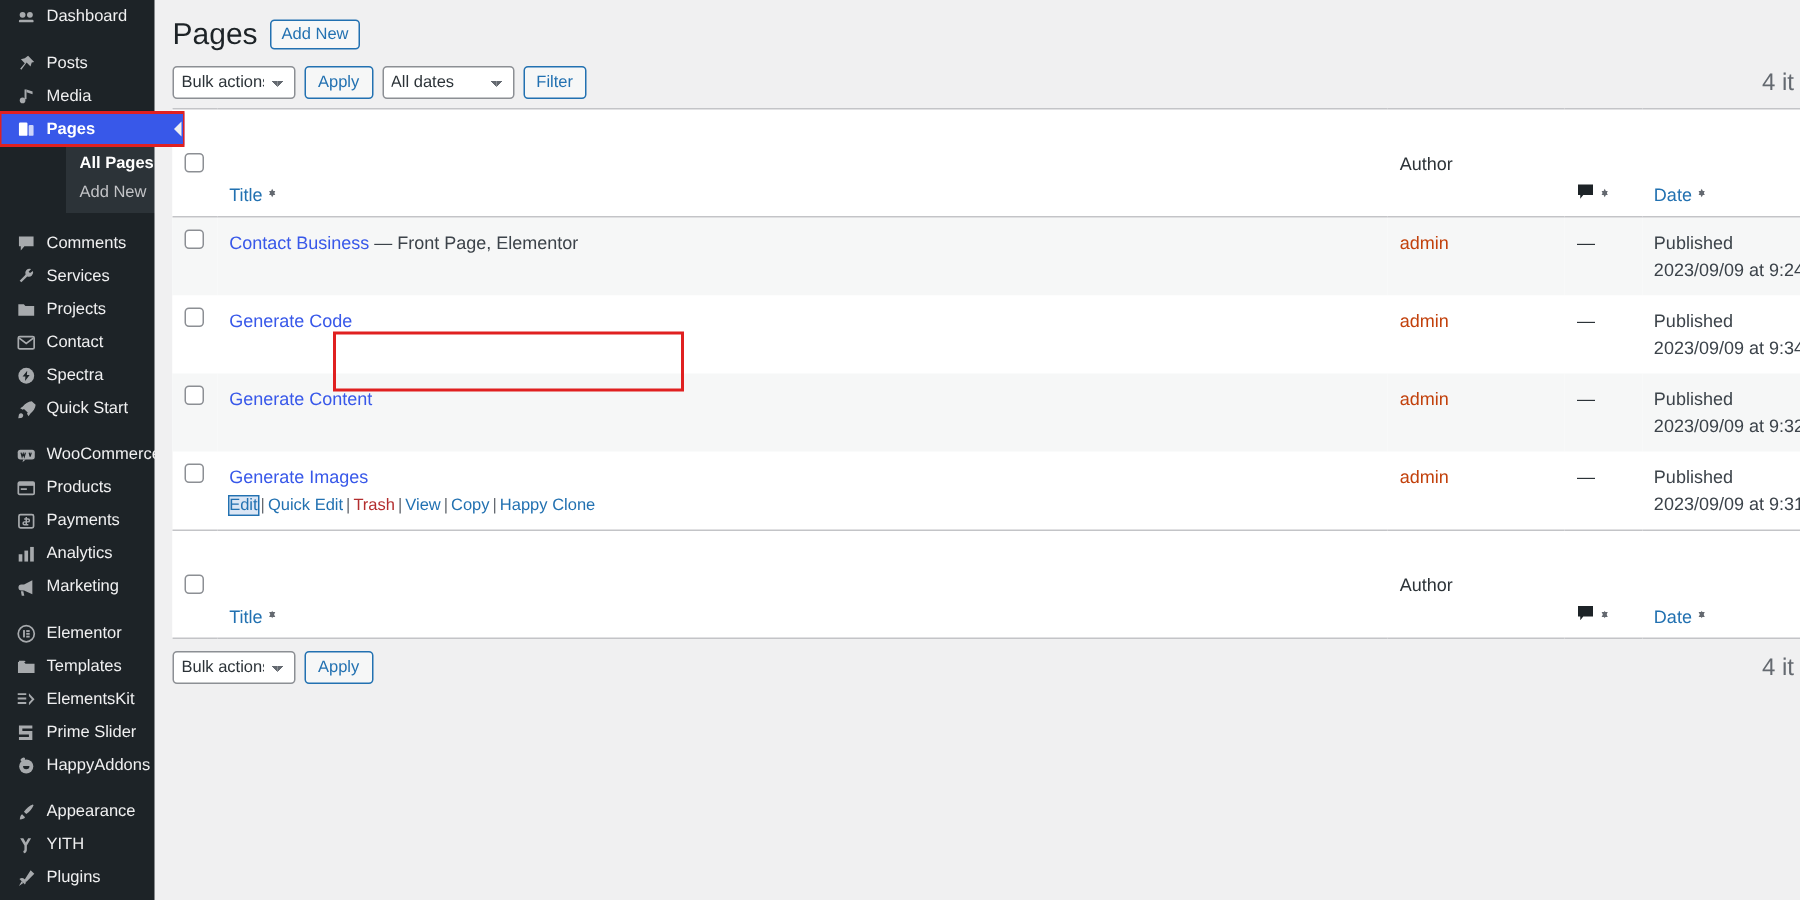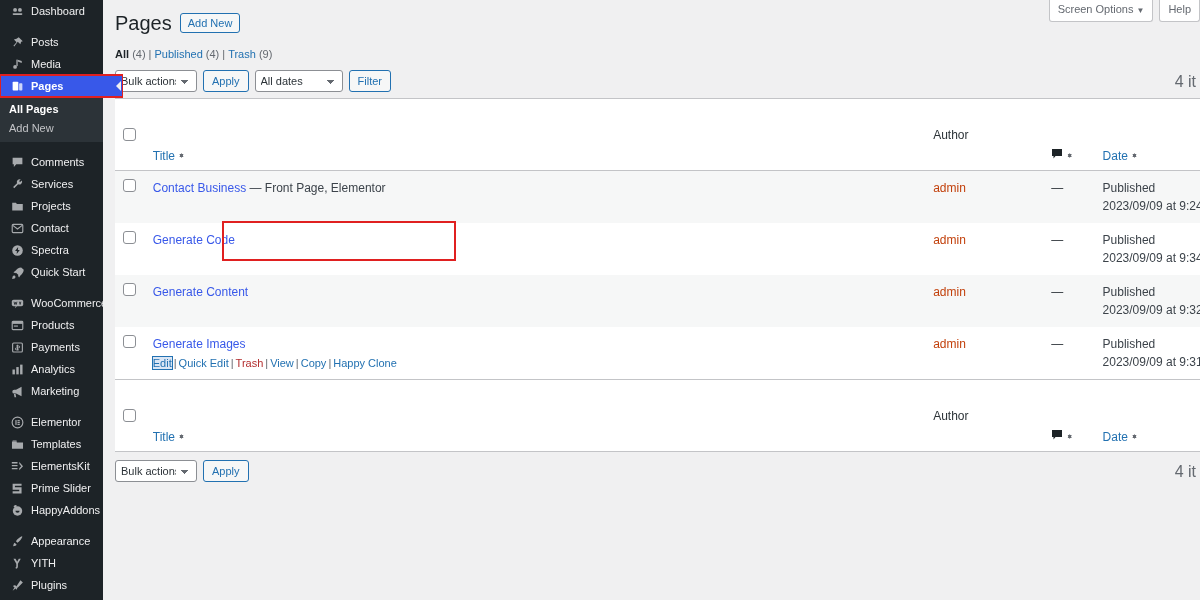--- a/index.html
+++ b/index.html
@@ -51,20 +51,21 @@
   .menu-item.current .mi-arrow {
     width: 0; height: 0;
     border-top: 5px solid transparent;
     border-bottom: 5px solid transparent;
     border-right: 5px solid #f0f0f1;
     margin-right: 2px;
   }
   .submenu {
     background: #2c3338;
     padding: 3px 0 4px 9px;
+    margin-left: 44px;
   }
   .submenu .sub-item {
     font-size: 11px;
     line-height: 19px;
     color: #c3c4c7;
     white-space: nowrap;
   }
   .submenu .sub-item.current { color: #fff; font-weight: 600; }
   .badge {
     display: inline-block;
@@ -541,40 +542,29 @@
       </div>
       <div class="menu-item">
         <span class="mi-icon"></span>
         <span class="mi-label">Users</span>
       </div>
     </div>
 </div>
 
 <div id="wpbody">
 
-  <div class="screen-meta-links">
-    <div class="sm-btn">
-      <span>Screen Options</span><span class="caret">▼</span>
-    </div>
-    <div class="sm-btn">
-      <span>Help</span>
-    </div>
-  </div>
 
   <div class="wrap">
 
     <div class="page-title-row">
       <h1 class="wp-heading">Pages</h1>
       <a class="page-title-action" href="#">Add New</a>
     </div>
 
 
-    <ul class="subsubsub">
-      <li><a href="#" class="current">All</a> <span class="count">(4)</span><span class="sep">|</span></li><li><a href="#">Published</a> <span class="count">(4)</span><span class="sep">|</span></li><li><a href="#">Trash</a> <span class="count">(9)</span></li>
-    </ul>
 
     <div class="tablenav top">
       <select class="wp-select bulk" id="bulk-top"><option>Bulk actions</option><option>Edit</option><option>Move to Trash</option></select>
       <button class="wp-button">Apply</button>
       <select class="wp-select dates" id="dates-top"><option>All dates</option><option>September 2023</option></select>
       <button class="wp-button">Filter</button>
       <span class="displaying-num">4 it</span>
     </div>
 
     <table class="wp-list-table">

